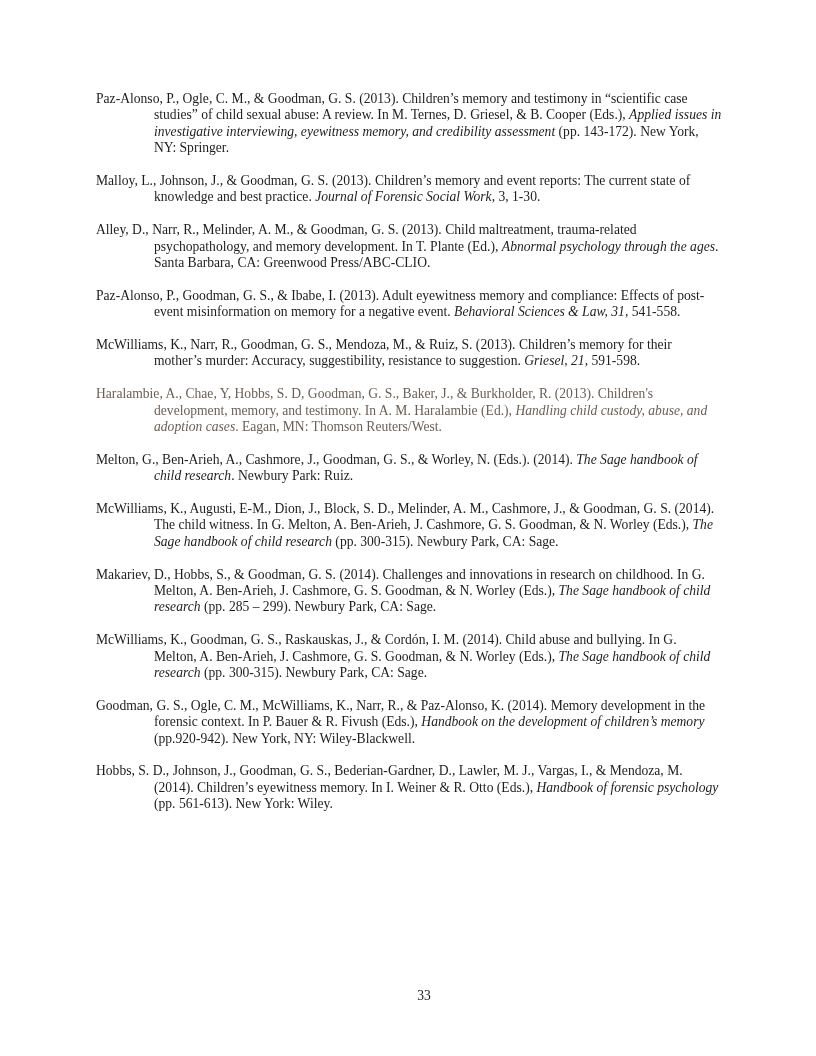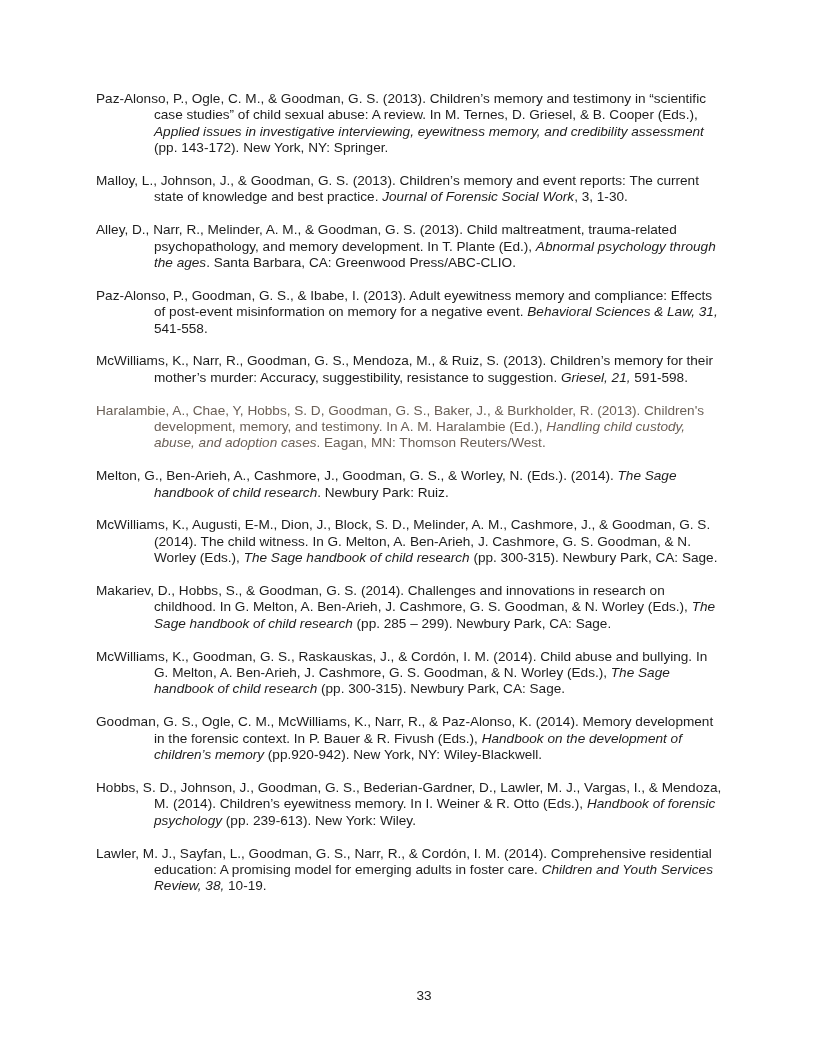--- a/index.html
+++ b/index.html
@@ -7,21 +7,21 @@
     padding: 0;
     background: #ffffff;
   }
   .page {
     position: relative;
     width: 816px;
     height: 1016px;
     background: #ffffff;
     margin: 0 auto;
     overflow: hidden;
-    font-family: Liberation Sans, sans-serif;
+    font-family: Liberation Serif, serif;
   }
   .refs {
     position: absolute;
     left: 96px;
     top: 91px;
     width: 626px;
     font-size: 13.6px;
     line-height: 16.4px;
     color: var(--text-color, #1d1d1d);
     text-align: left;
@@ -58,19 +58,18 @@
       <p class="ref"><span>Malloy, L., Johnson, J., &amp; Goodman, G. S. (2013). Children’s memory and event reports:  The current state of knowledge and best practice. </span><i>Journal of Forensic Social Work</i><span>, 3, 1-30.</span></p>
       <p class="ref"><span>Alley, D., Narr, R., Melinder, A. M., &amp; Goodman, G. S. (2013). Child maltreatment, trauma-related psychopathology, and memory development. In T. Plante (Ed.), </span><i>Abnormal psychology through the ages</i><span>. Santa Barbara, CA: Greenwood Press/ABC-CLIO.</span></p>
       <p class="ref"><span>Paz-Alonso, P., Goodman, G. S., &amp; Ibabe, I. (2013). Adult eyewitness memory and compliance: Effects of post-event misinformation on memory for a negative event. </span><i>Behavioral Sciences &amp; Law, 31,</i><span> 541-558.</span></p>
       <p class="ref"><span>McWilliams, K., Narr, R., Goodman, G. S., Mendoza, M., &amp; Ruiz, S. (2013). Children’s memory for their mother’s murder: Accuracy, suggestibility, resistance to suggestion. </span><i>Griesel, 21,</i><span> 591-598.</span></p>
       <p class="ref muted"><span>Haralambie, A., Chae, Y, Hobbs, S. D, Goodman, G. S., Baker, J., &amp; Burkholder, R. (2013). Children's development, memory, and testimony. In A. M. Haralambie (Ed.), </span><i>Handling child custody, abuse, and adoption cases</i><span>. Eagan, MN: Thomson Reuters/West.</span></p>
       <p class="ref"><span>Melton, G., Ben-Arieh, A., Cashmore, J., Goodman, G. S., &amp; Worley, N. (Eds.). (2014). </span><i>The Sage handbook of child research</i><span>.  Newbury Park: Ruiz.</span></p>
       <p class="ref"><span>McWilliams, K., Augusti, E-M., Dion, J., Block, S. D., Melinder, A. M., Cashmore, J., &amp; Goodman, G. S. (2014). The child witness. In G. Melton, A. Ben-Arieh, J. Cashmore, G. S. Goodman, &amp; N. Worley (Eds.), </span><i>The Sage handbook of child research</i><span> (pp. 300-315). Newbury Park, CA: Sage.</span></p>
       <p class="ref"><span>Makariev, D., Hobbs, S., &amp; Goodman, G. S. (2014). Challenges and innovations in research on childhood. In G. Melton, A. Ben-Arieh, J. Cashmore, G. S. Goodman, &amp; N. Worley (Eds.), </span><i>The Sage handbook of child research</i><span> (pp. 285 – 299). Newbury Park, CA: Sage.</span></p>
       <p class="ref"><span>McWilliams, K., Goodman, G. S., Raskauskas, J., &amp; Cordón, I. M.  (2014). Child abuse and bullying. In G. Melton, A. Ben-Arieh, J. Cashmore, G. S. Goodman, &amp; N. Worley (Eds.), </span><i>The Sage handbook of child research</i><span> (pp. 300-315). Newbury Park, CA: Sage.</span></p>
       <p class="ref"><span>Goodman, G. S., Ogle, C. M., McWilliams, K., Narr, R., &amp; Paz-Alonso, K. (2014).  Memory development in the forensic context. In P. Bauer &amp; R. Fivush (Eds.), </span><i>Handbook on the development of children’s memory</i><span> (pp.920-942). New York, NY: Wiley-Blackwell.</span></p>
-      <p class="ref"><span>Hobbs, S. D., Johnson, J., Goodman, G. S., Bederian-Gardner, D., Lawler, M. J., Vargas, I., &amp; Mendoza, M. (2014). Children’s eyewitness memory. In I. Weiner &amp; R. Otto (Eds.), </span><i>Handbook of forensic psychology</i><span> (pp. 239-613). New York: Wiley.</span></p>
-      <p class="ref"><span>Lawler, M. J., Sayfan, L., Goodman, G. S., Narr, R., &amp; Cordón, I. M. (2014). Comprehensive residential education: A promising model for emerging adults in foster care. </span><i>Children and Youth Services Review, 38,</i><span> 10-19.</span></p>
+      <p class="ref"><span>Hobbs, S. D., Johnson, J., Goodman, G. S., Bederian-Gardner, D., Lawler, M. J., Vargas, I., &amp; Mendoza, M. (2014). Children’s eyewitness memory. In I. Weiner &amp; R. Otto (Eds.), </span><i>Handbook of forensic psychology</i><span> (pp. 561-613). New York: Wiley.</span></p>
     </main>
   <footer class="page-footer">
     <span class="page-number">33</span>
   </footer>
 </div>
 
 </body></html>

